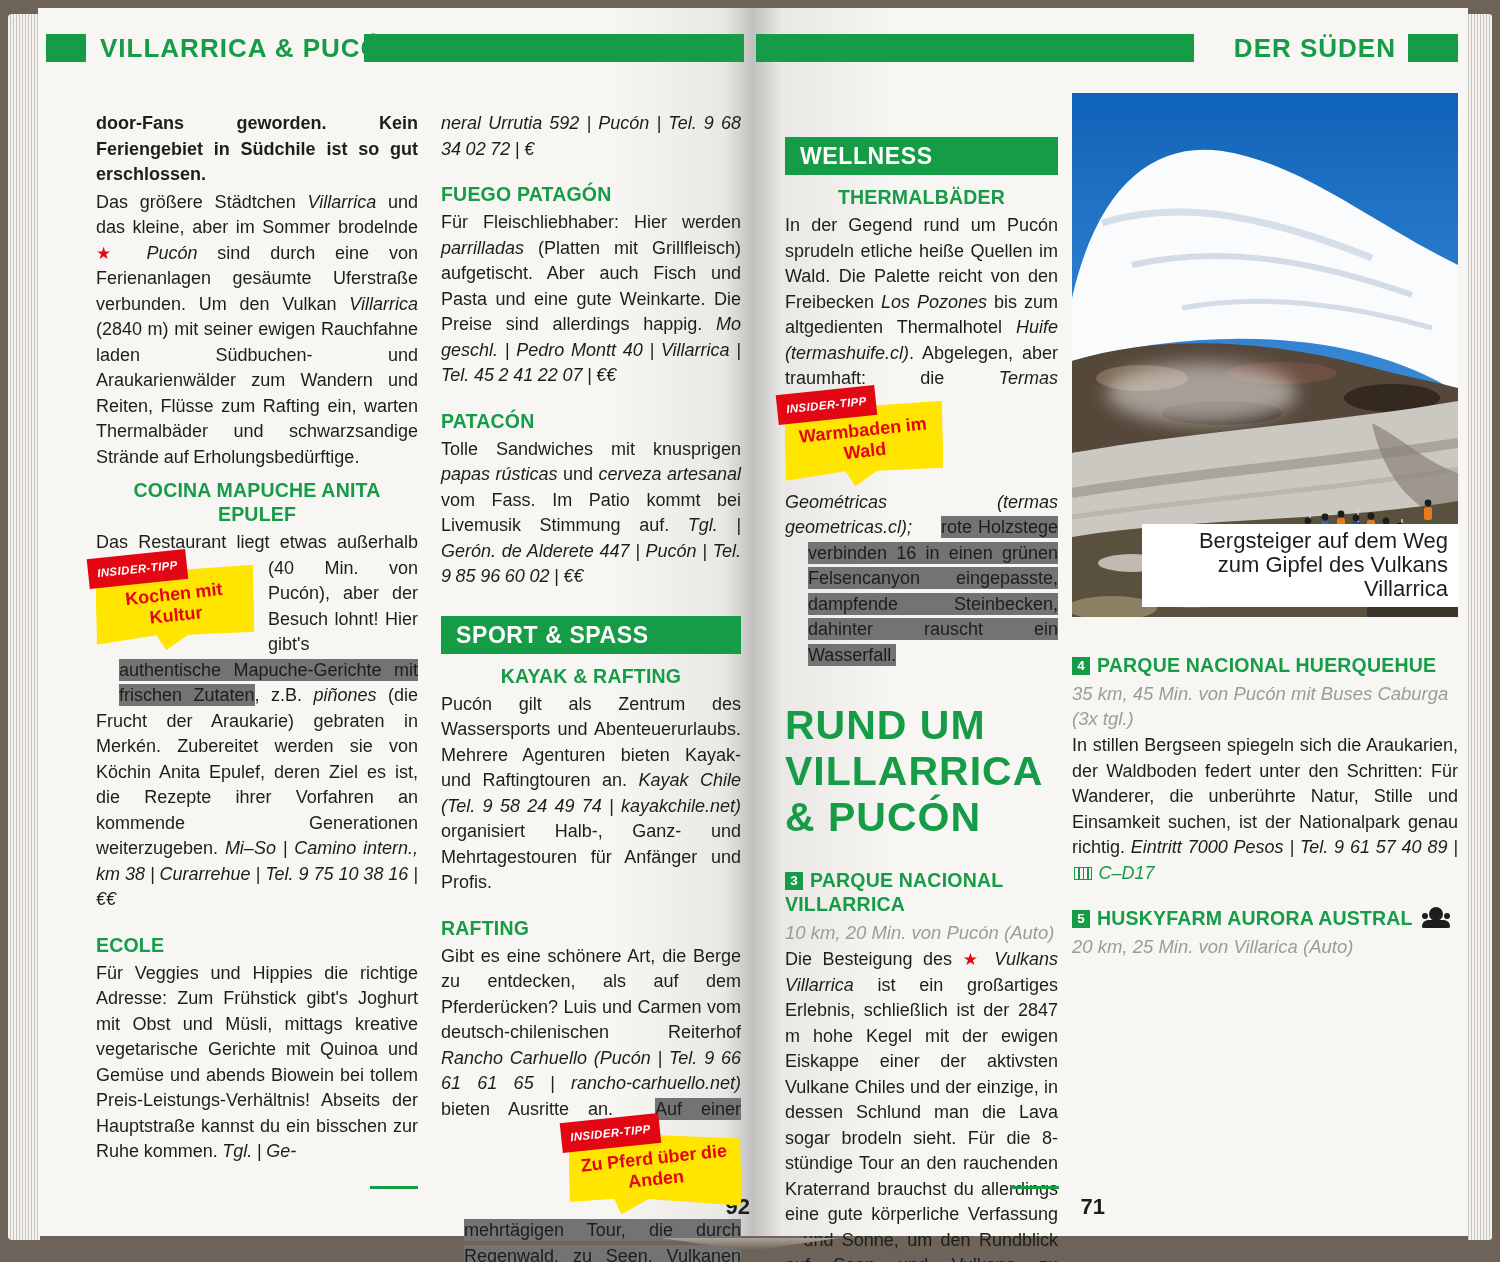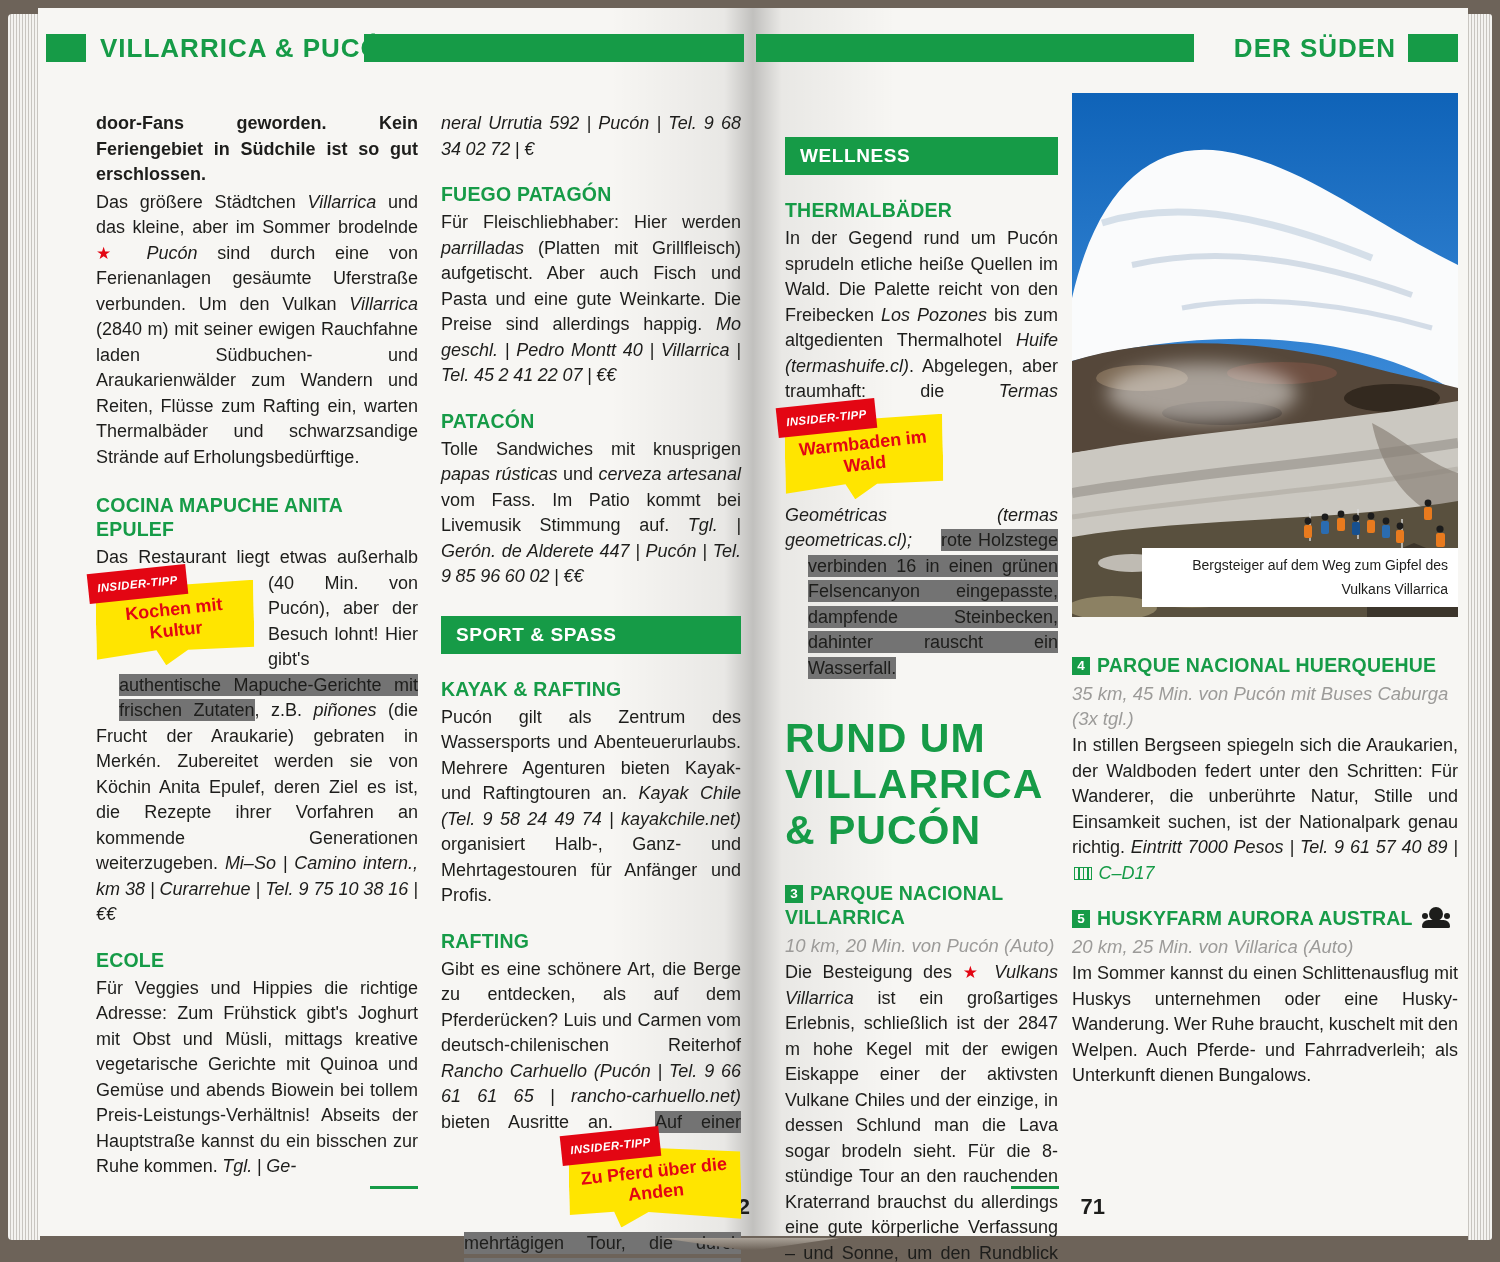--- a/index.html
+++ b/index.html
@@ -40,25 +40,25 @@
   .cols-l{left:58px;top:103px;width:645px;gap:23px;}
   .cols-r{left:35px;top:103px;width:673px;gap:14px;}
   .col{text-align:justify;}
   .c1{width:322px;}
   .c2{width:300px;}
   .c3{width:273px;}
   .c4{width:386px;margin-top:-18px;}
 
   .body-p{font-size:18px;line-height:25.5px;margin:0;text-align:justify;hyphens:auto;-webkit-hyphens:auto;word-spacing:-0.4px;}
   .lead{font-weight:bold;margin-bottom:2px;}
-  .banner{background:#169b47;color:#fff;font-weight:bold;font-size:19px;letter-spacing:0.6px;
+  .banner{background:#169b47;color:#fff;font-weight:bold;font-size:23px;letter-spacing:0.6px;
     height:38px;line-height:38px;padding-left:15px;margin:26px 0 10px;text-align:left;white-space:nowrap;}
   .subhead{color:#169b47;font-size:19.5px;font-weight:bold;line-height:24px;margin:20px 0 4px;
     text-align:left;letter-spacing:0.2px;}
-  .subhead.first{margin-top:23px;}
+  .subhead.first{margin-top:8px;text-align:center;}
   .meta{color:#9c9b99;font-style:italic;font-size:18.5px;line-height:25px;text-align:left;margin:0 0 2px;}
   .display-h{color:#169b47;font-weight:bold;font-size:41px;line-height:46px;letter-spacing:1px;
     margin:34px 0 28px;text-align:left;}
 
   .seg-n{}
   .seg-i{font-style:italic;}
   .seg-hl{background:#737373;padding:1px 0;box-decoration-break:clone;margin-left:23px;-webkit-box-decoration-break:clone;}
   .seg-star{color:#e30613;font-size:17px;}
   .seg-ref{color:#169b47;font-style:italic;}
   .map-icon{display:inline-block;width:16px;height:11px;margin:0 2px 0 2px;vertical-align:-1px;
@@ -80,21 +80,21 @@
     transform:rotate(-6deg);white-space:nowrap;}
   .tip-bubble{display:block;background:#ffe500;color:#e30613;font-weight:bold;font-size:18px;
     line-height:21px;text-align:center;padding:18px 6px 24px;transform:rotate(-1deg);
     clip-path:polygon(0% 10%,100% 0%,100% 80%,58% 82%,44% 100%,38% 82%,0% 92%);}
   .tip-r .tip-bubble{clip-path:polygon(0% 0%,100% 12%,100% 92%,46% 82%,30% 100%,26% 81%,0% 84%);}
   .tip-txt{display:block;transform:rotate(-5deg);}
 
   .photo{position:relative;width:386px;height:524px;overflow:hidden;}
   .photo svg{display:block;width:100%;height:100%;}
   .caption{position:absolute;right:0;bottom:10px;background:#fff;color:#1d1d1b;
-    font-size:14px;line-height:24px;padding:5px 10px 6px;max-width:296px;text-align:right;}
+    font-size:22px;line-height:24px;padding:5px 10px 6px;max-width:296px;text-align:right;}
 
   .after-photo{margin-top:36px;}
   .footer{position:absolute;bottom:16px;text-align:right;}
   .f-l{left:0;width:712px;}
   .f-r{left:215px;width:140px;}
   .pgline{display:block;width:48px;height:3px;background:#169b47;margin:0 auto 5px;}
   .pgnum{font-size:22px;font-weight:bold;color:#1d1d1b;}
 </style>
 </head>
 <body>
@@ -240,21 +240,20 @@
             </svg>
             <div class="caption">Bergsteiger auf dem Weg zum Gipfel des Vulkans Villarrica</div>
           </div>
 
           <h4 class="subhead after-photo"><span class="num">4</span><span>PARQUE NACIONAL HUERQUEHUE</span></h4>
           <p class="meta">35 km, 45 Min. von Pucón mit Buses Caburga (3x tgl.)</p>
           <p class="body-p"><span class="seg-n">In stillen Bergseen spiegeln sich die Araukarien, der Waldboden federt unter den Schritten: Für Wanderer, die unberührte Natur, Stille und Einsamkeit suchen, ist der Nationalpark genau richtig. </span><span class="seg-i">Eintritt 7000 Pesos | Tel. 9 61 57 40 89 | </span><span class="map-icon"></span><span class="seg-ref"> C–D17</span></p>
 
           <h4 class="subhead"><span class="num">5</span><span>HUSKYFARM AURORA AUSTRAL</span><span class="family-icon"></span></h4>
           <p class="meta">20 km, 25 Min. von Villarica (Auto)</p>
-          <p class="body-p"><span class="seg-n">Im Sommer kannst du einen Schlittenausflug mit Huskys unternehmen oder eine Husky-Wanderung. Wer Ruhe braucht, kuschelt mit den Welpen. Auch Pferde- und Fahrradverleih; als Unterkunft dienen Bungalows.</span></p>
         </div>
       </div>
 
       <div class="footer f-r">
         <span class="pgline"></span>
         <span class="pgnum">71</span>
       </div>
     </div>
   </div>
 

